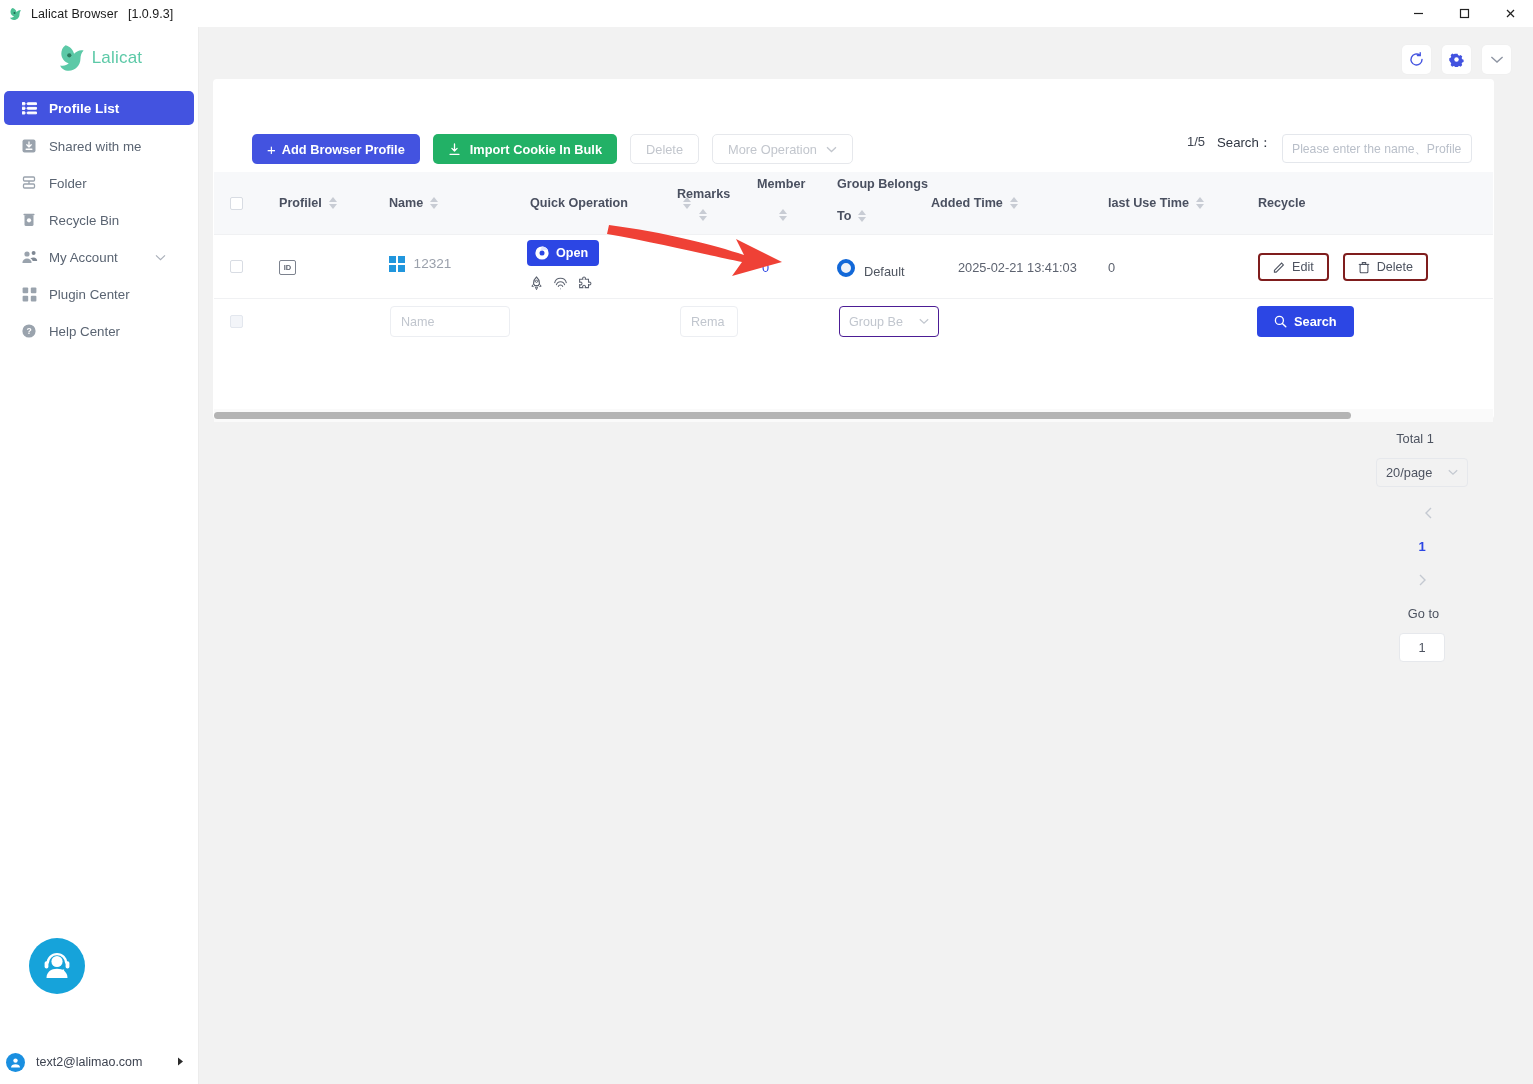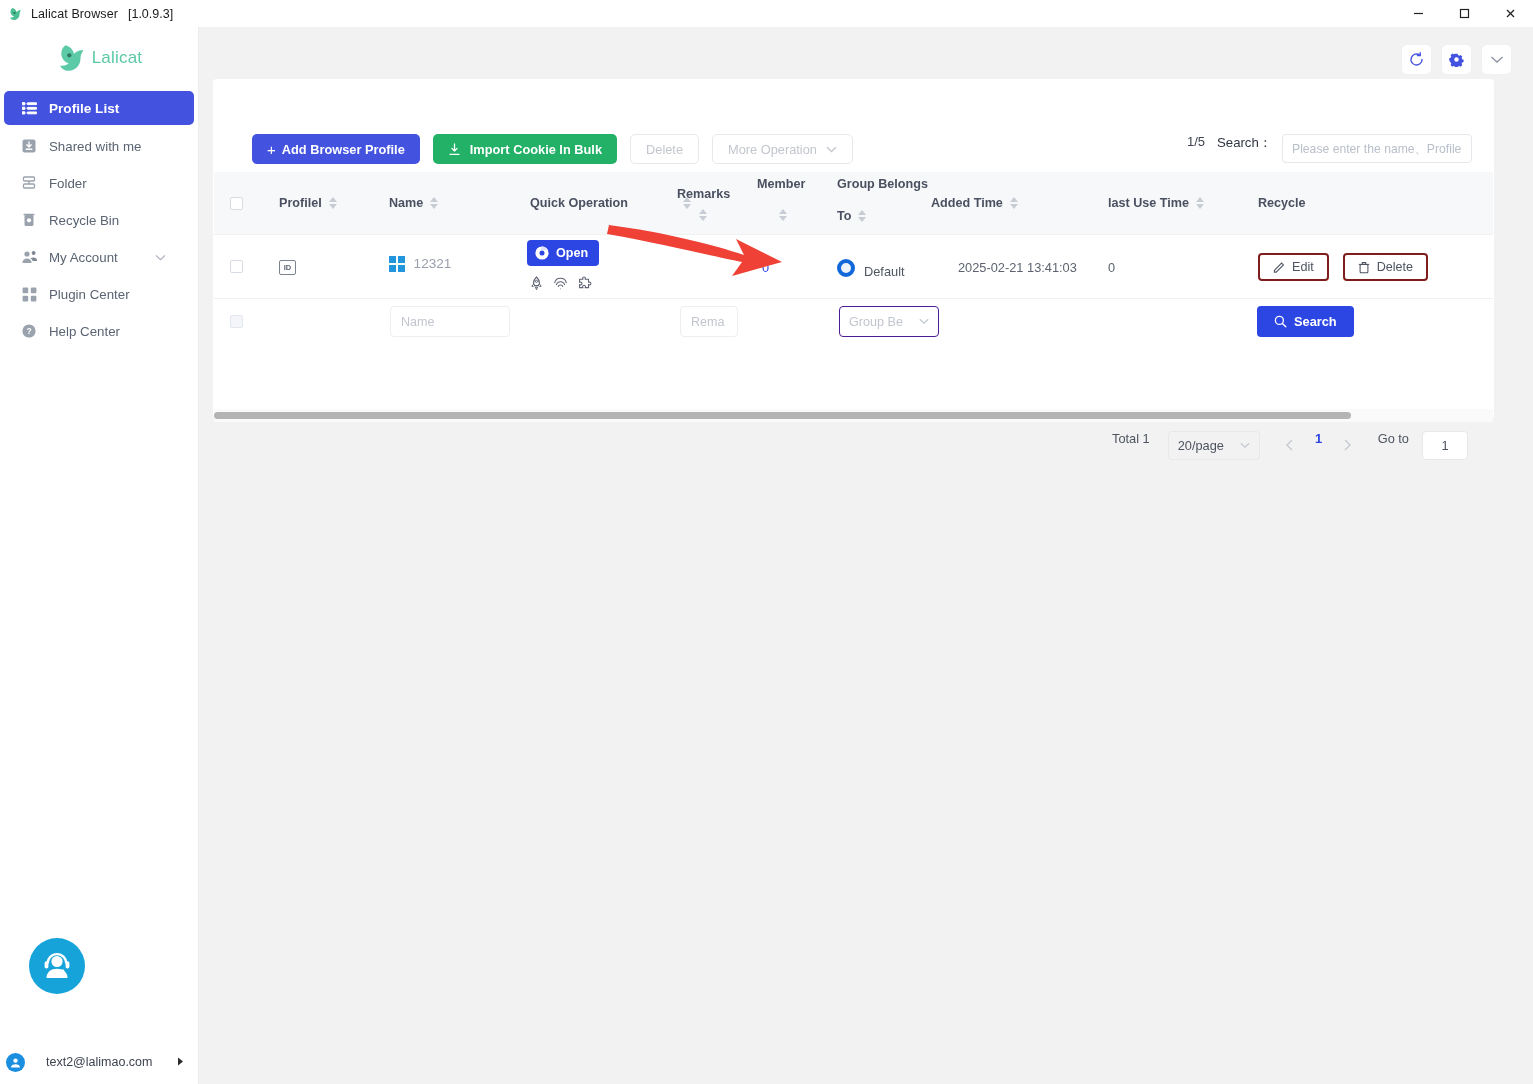--- a/index.html
+++ b/index.html
@@ -58,21 +58,21 @@
 
   
   .support {
     position: absolute; left: 29px; top: 911px; width: 56px; height: 56px;
     border-radius: 50%; background: #16a3da;
     display: flex; align-items: center; justify-content: center; cursor: pointer;
   }
   
   .account {
     position: absolute; left: 0; top: 1020px; width: 199px; height: 30px;
-    display: flex; align-items: center; padding-left: 6px; gap: 10px;
+    display: flex; align-items: center; padding-left: 6px;
   }
   .acct-avatar {
     width: 19px; height: 19px; border-radius: 50%; background: #1a8fe0;
     display: flex; align-items: center; justify-content: center; flex: 0 0 auto;
   }
   .acct-mail { margin-left: 11px; font-size: 12.5px; color: #3d4350; }
   .acct-caret { margin-left: auto; margin-right: 15px; font-size: 9px; color: #2b2b2b; }
   .trayrow {
     position: absolute; left: 0; top: 1054px; width: 199px; height: 28px;
     display: flex; align-items: center; padding-left: 4px; gap: 13px;
@@ -201,22 +201,22 @@
     position: absolute; left: 1px; top: 330px; width: 1279px; height: 13px;
     background: #fafafa;
   }
   .hthumb {
     position: absolute; left: 0; top: 3px; height: 7px; width: 1137px;
     background: #b4b4b4; border-radius: 4px; cursor: pointer;
   }
 
   
   .pager {
-    position: absolute; right: 26px; top: 352px; display: flex; 
-    font-size: 12.8px; color: #4d5360; gap: 4px;
+    position: absolute; right: 26px; top: 352px; display: flex; align-items: center;
+    font-size: 12.8px; color: #4d5360; gap: 12px; flex-direction: column;
   }
   .total { margin-right: 14px; }
   .perpage {
     width: 92px; height: 29px; border: 1px solid #e6e8ec; border-radius: 4px;
     display: flex; align-items: center; justify-content: space-between;
     padding: 0 9px; cursor: pointer; color: #4d5360;
   }
   .perpage .caret { color: #c4c9d1; font-size: 10px; }
   .parrow { width: 28px; height: 28px; display:flex; align-items:center; justify-content:center; color: #c4c9d1; font-size: 14px; cursor: pointer; }
   .pnum { min-width: 22px; text-align: center; color: #2c46e4; font-weight: 700; font-size: 13px; cursor: pointer; }

